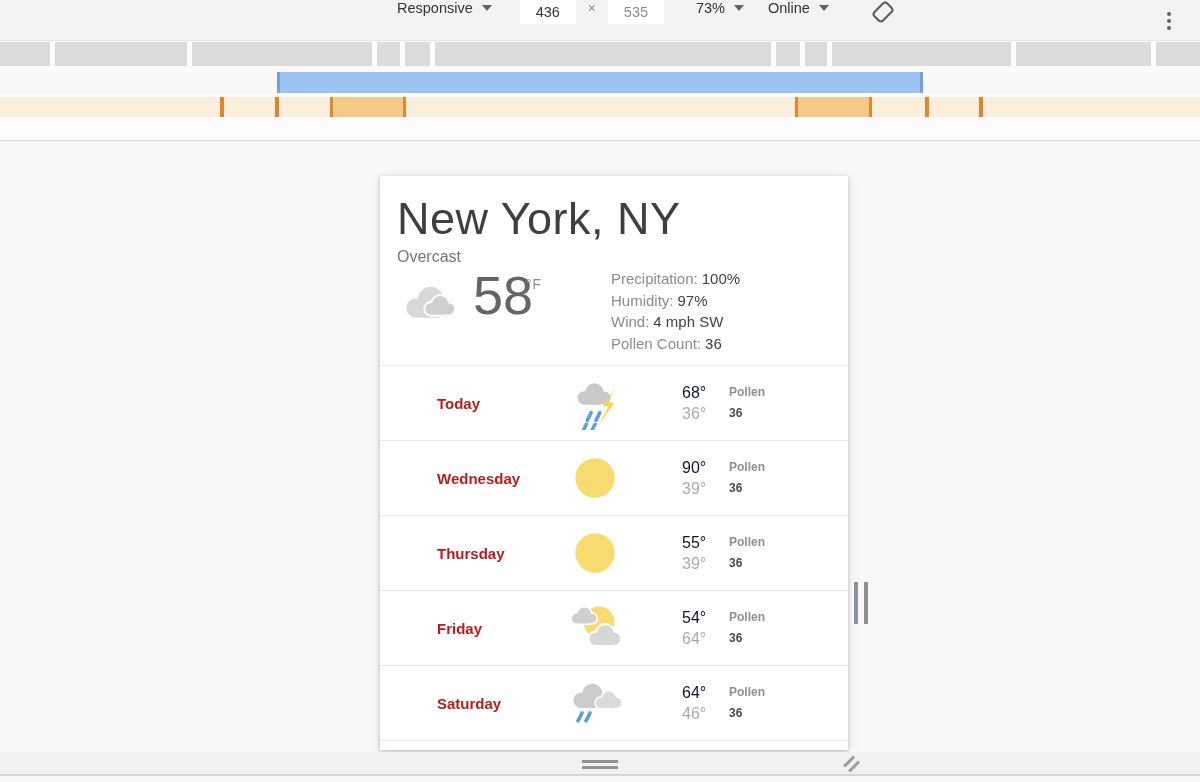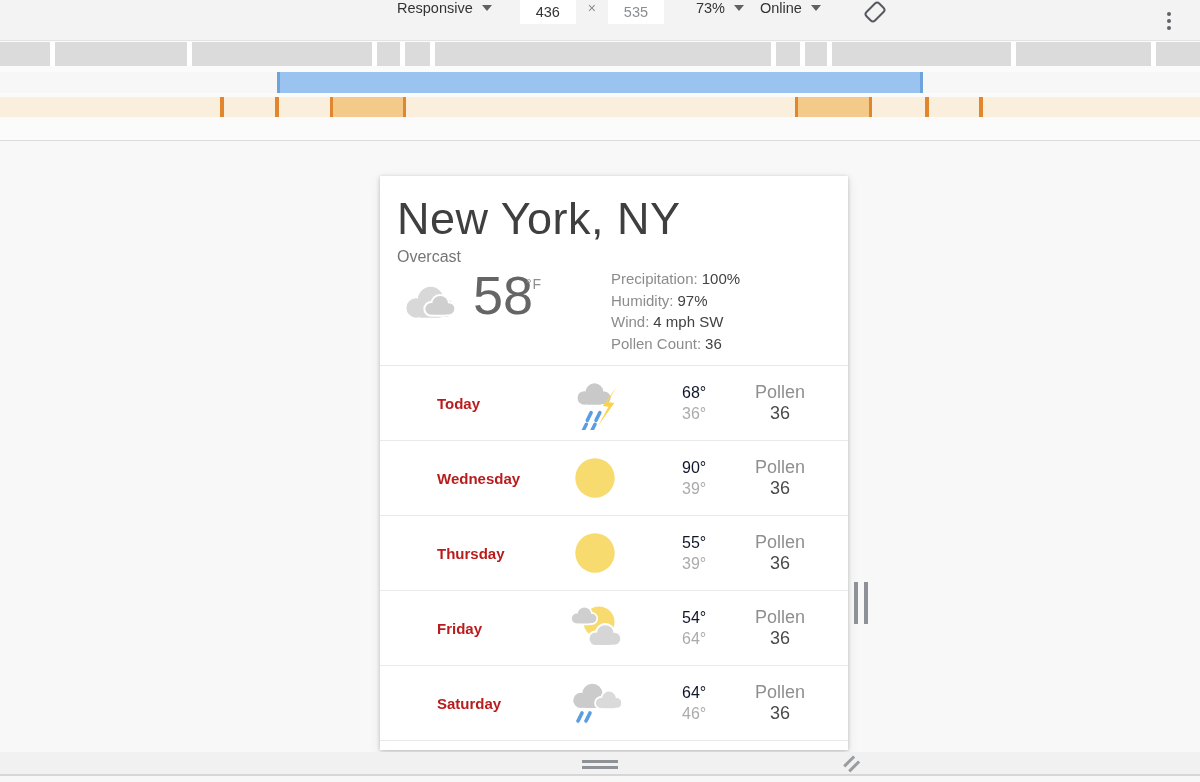--- a/index.html
+++ b/index.html
@@ -16,21 +16,21 @@
   .tb-select{display:flex;align-items:center;cursor:pointer;}
   .tb-select .lbl{margin-right:9px;}
   .caret{width:0;height:0;border-left:5px solid transparent;border-right:5px solid transparent;
          border-top:6px solid #616161;display:inline-block;}
   .tb-input{width:56px;height:24px;background:#FFFFFF;border-radius:1px;display:flex;
             align-items:center;justify-content:center;font-size:14.5px;color:#333;cursor:text;}
   .tb-input.dim{color:#8A8E92;}
   .tb-x{color:#8A8E92;margin:0 12px;font-size:14px;}
   .m-resp{margin-right:28px;}
   .m-zoom{margin-left:32px;}
-  .m-throttle{margin-left:16px;}
+  .m-throttle{margin-left:24px;}
   .rotate-btn{margin-left:42px;width:22px;height:22px;position:relative;cursor:pointer;}
   .rotate-icon{position:absolute;inset:0;}
   .rotate-icon i{position:absolute;left:5px;top:2px;width:10px;height:16px;
                  border:2px solid #55585C;border-radius:4px;transform:rotate(45deg);display:block;}
   .kebab{position:absolute;right:24px;top:9px;width:14px;height:24px;cursor:pointer;
          display:flex;flex-direction:column;align-items:center;justify-content:center;gap:3px;}
   .kebab i{width:4px;height:4px;border-radius:50%;background:#5F6368;display:block;}
 
   
   .rulers{position:absolute;top:41px;left:0;width:1200px;height:100px;background:#FBFBFB;
@@ -59,21 +59,21 @@
   .d-value{color:#424242;}
   .sep{height:1px;background:#E8E8E8;margin-top:14px;}
   .frow{display:flex;align-items:center;height:75px;padding:0 17px;box-sizing:border-box;
         border-bottom:1px solid #E9E9E9;}
   .fday{width:116px;font-size:15px;font-weight:700;color:#b91c1c;margin-left:40px;}
   .ficon{width:84px;display:flex;justify-content:center;align-items:center;}
   .ficon svg{display:block;}
   .ftemps{width:92px;box-sizing:border-box;padding-left:45px;font-size:16px;line-height:21px;}
   .fhigh{color:#0f172a;}
   .flow{color:#ABABAB;}
-  .fpollen{flex:1;text-align:center;font-size:18px;line-height:21px;}
+  .fpollen{flex:1;text-align:left;font-size:12px;line-height:21px;font-weight:bold;}
   .fplabel{color:#8F8F8F;}
   .fpvalue{color:#4A4A4A;}
 
   
   .handle-right{position:absolute;left:841px;top:440px;width:15px;height:42px;cursor:ew-resize;}
   .handle-right i{position:absolute;top:0;width:4px;height:42px;background:#8E9196;display:block;}
   .handle-right i:first-child{left:0;}
   .handle-right i:last-child{left:10px;}
   .bottom-strip{position:absolute;left:0;top:752px;width:1200px;height:22px;background:#F1F1F1;}
   .bottom-line{position:absolute;left:0;top:774px;width:1200px;height:2px;background:#D6D6D6;}

